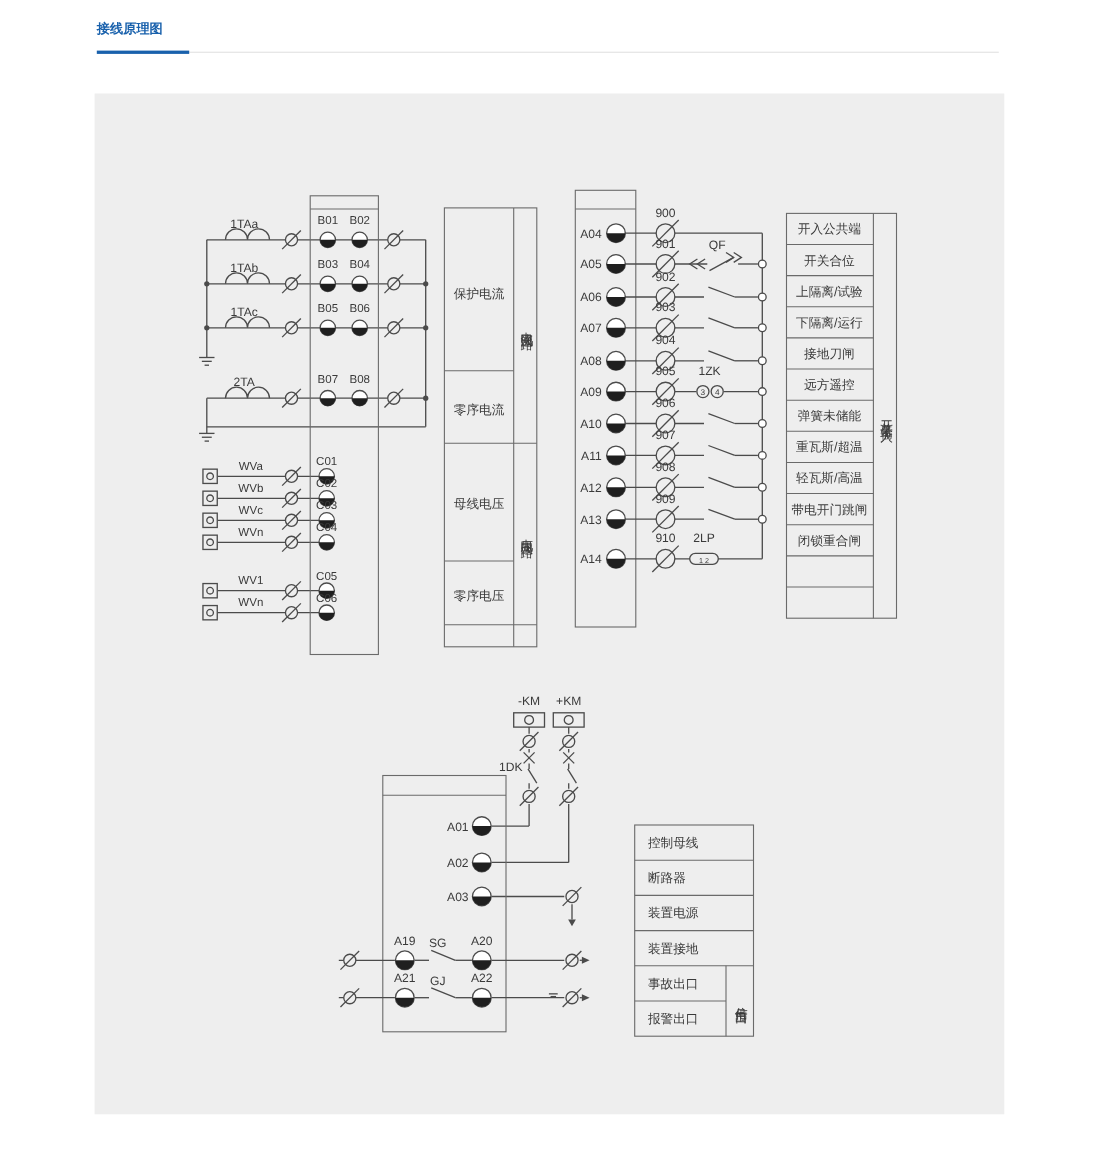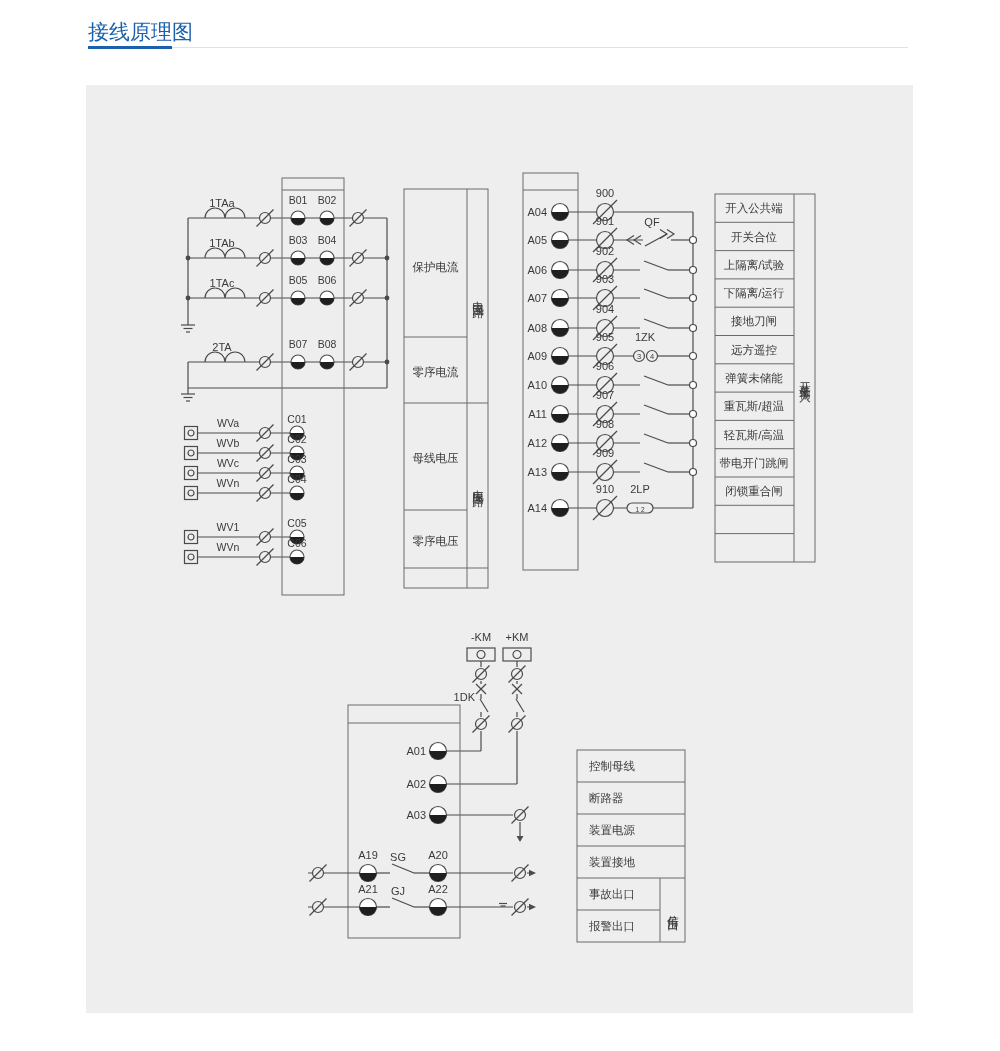--- a/index.html
+++ b/index.html
@@ -1,18 +1,18 @@
 <!DOCTYPE html>
 <html><head>
 <meta charset="utf-8">
 <style>
   html,body{margin:0;padding:0;background:#fff;}
   .canvas{position:relative;width:1000px;height:1051px;background:#ffffff;overflow:hidden;
           font-family:"Liberation Sans",sans-serif;}
-  .page-title{position:absolute;left:88px;top:18px;font-size:21px;font-weight:normal;color:#1961ac;}
+  .page-title{position:absolute;left:88px;top:18px;font-size:12px;font-weight:bold;color:#1961ac;}
   .rule{position:absolute;left:88px;top:46px;width:820px;height:3px;}
   .rule .gray{position:absolute;left:84px;top:1px;right:0;height:1px;background:#e2e2e2;}
   .rule .accent{position:absolute;left:0;top:0;width:84px;height:3px;background:#1961ac;}
   .panel{position:absolute;left:86px;top:85px;width:827px;height:928px;background:#eeeeee;}
   svg{position:absolute;left:0;top:0;}
   svg text{font-family:"Liberation Sans",sans-serif;fill:#3a3a3a;font-size:11px;}
   .zh{font-size:11.5px;}
   .sm{font-size:10.5px;}
   .px8{font-size:7.5px;}
   .px7{font-size:6.5px;}

